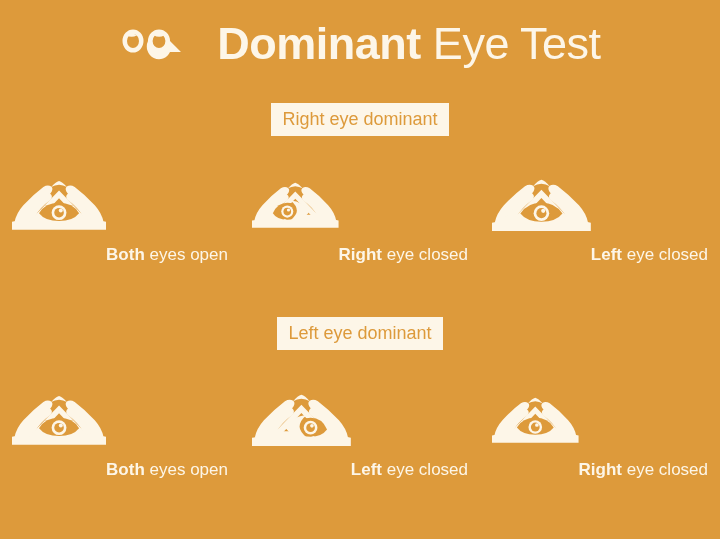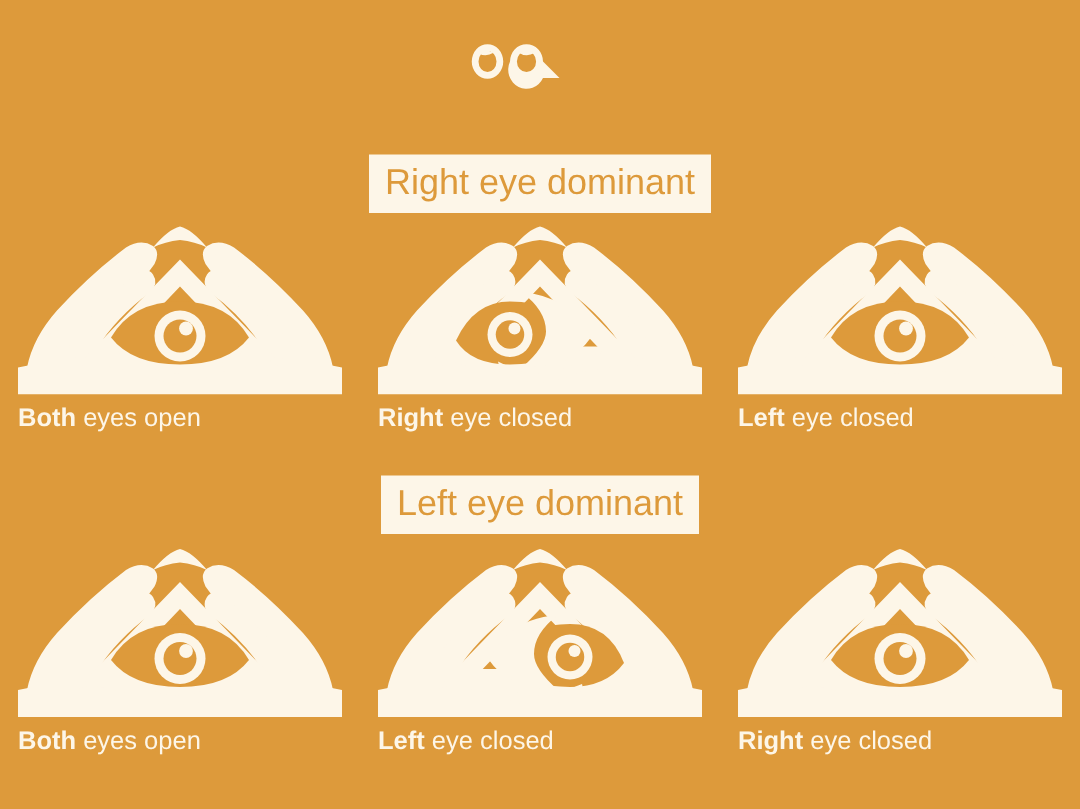--- a/index.html
+++ b/index.html
@@ -45,40 +45,40 @@
   .band {
     position: absolute;
     left: 0;
     width: 720px;
     text-align: center;
   }
   .band-label {
     display: inline-block;
     background: #fdf6e8;
     color: #dd9a3b;
-    font-size: 24px;
+    font-size: 18px;
     line-height: 1;
     padding: 7px 11px 8px 11px;
     white-space: nowrap;
   }
 
   
   .row {
     position: absolute;
     left: 0;
     width: 720px;
     display: flex;
     justify-content: space-around;
     align-items: flex-start;
   }
   .panel {
     width: 216px;
     display: flex;
-    flex-direction: column;
-    align-items: flex-start;
+    flex-direction: row;
+    align-items: flex-end;
   }
   .panel-art {
     width: 216px;
     height: 118px;
     display: block;
   }
   .caption {
     margin-top: 7px;
     font-size: 17px;
     line-height: 1;
@@ -98,20 +98,21 @@
       <path d="M21.5 22 A10.5 11.5 0 1 1 0.5 22 A10.5 11.5 0 1 1 21.5 22 Z
                M17.0 22 A6.0 7.0 0 1 0 5.0 22 A6.0 7.0 0 1 0 17.0 22 Z" fill="#fdf6e8" fill-rule="evenodd" transform="translate(3,0)"></path>
 
       <path d="M7 16 q5.5 -3.2 11 0.2 q-5.5 3.4 -11 -0.2 Z" fill="#fdf6e8"></path>
 
       <path d="M29 22 A11 11.5 0 0 1 51 22 L62 33 L51 33 A11 11.5 0 0 1 29 22 Z
                M33.6 22 A6.4 7.0 0 1 0 46.4 22 A6.4 7.0 0 1 0 33.6 22 Z" fill="#fdf6e8" fill-rule="evenodd"></path>
       <path d="M34.5 16 q5.5 -3.2 11 0.2 q-5.5 3.4 -11 -0.2 Z" fill="#fdf6e8"></path>
     </svg>
   </span>
+  <span class="title"><span class="t-bold">Dominant</span><span class="t-light"> Eye Test</span></span>
 </div>
 
 <div class="band" style="top:103px;">
   <span class="band-label">Right eye dominant</span>
 </div>
 
 <div class="row" style="top:145px;">
 
   <div class="panel">
     <svg class="panel-art" viewBox="0 0 216 118">

